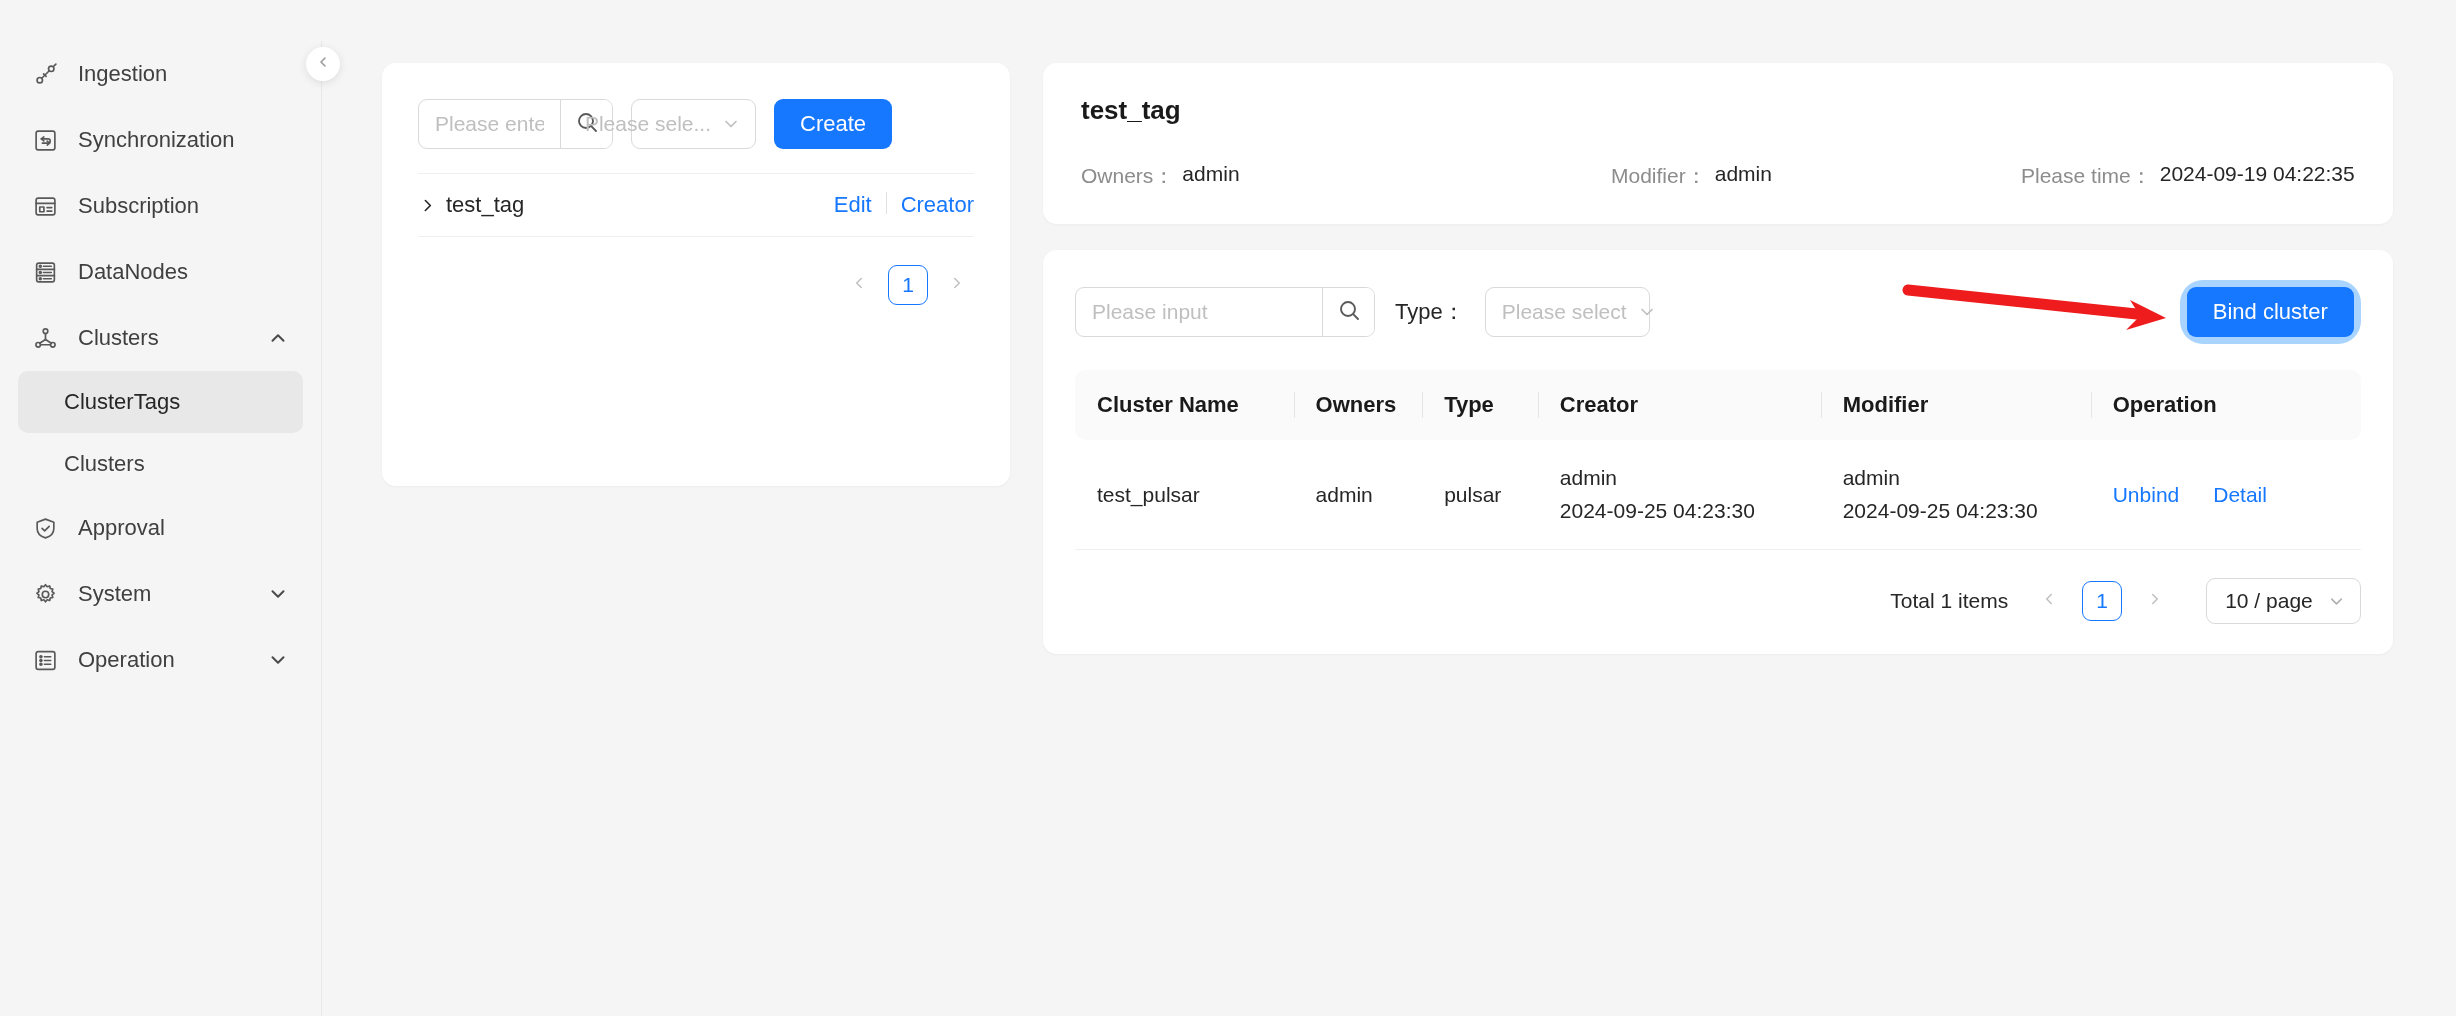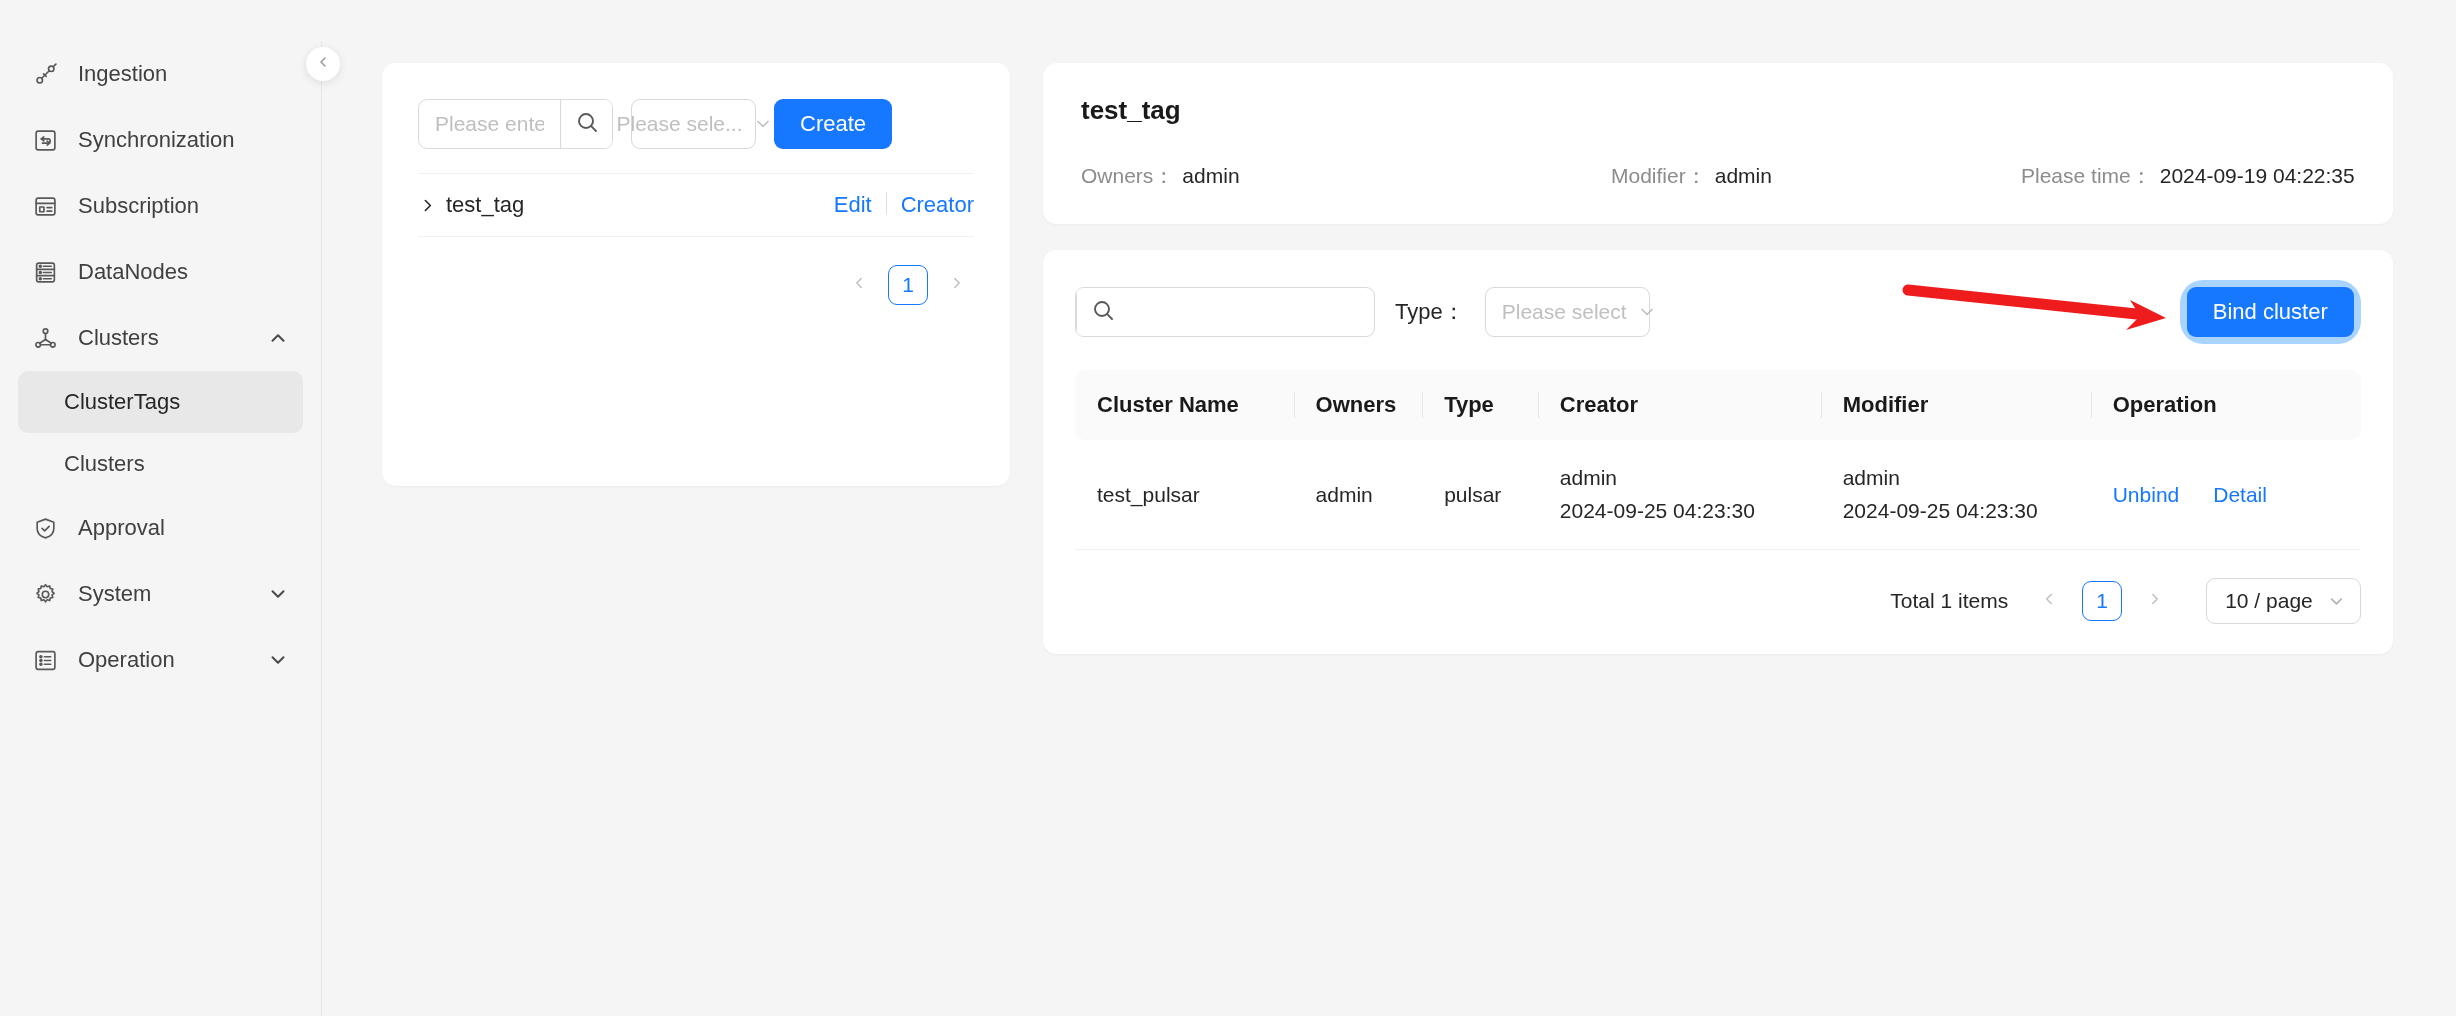--- a/index.html
+++ b/index.html
@@ -135,21 +135,21 @@
     display: flex; align-items: center;
     padding: 0 14px 0 16px;
     gap: 10px;
     cursor: pointer;
     font-size: 21px;
     color: #bfbfbf;
     white-space: nowrap;
   }
   .select-box .caret { color: #bfbfbf; display:flex; align-items:center; }
   .select-box .caret svg { width: 20px; height: 20px; }
-  .tag-select { width: 125px; flex: 0 0 125px; justify-content: center; }
+  .tag-select { width: 125px; flex: 0 0 125px; justify-content: flex-end; }
 
   .btn-primary {
     height: 50px;
     padding: 0 26px;
     background: #1677ff;
     color: #fff;
     border: none;
     border-radius: 9px;
     font-size: 22px;
     font-family: inherit;
@@ -190,21 +190,21 @@
     background: #fff;
     padding: 0 8px;
   }
 
   
   .right-col { flex: 1 1 auto; display: flex; flex-direction: column; gap: 26px; min-width: 0; }
 
   .detail-card { padding: 32px 38px 34px 38px; }
   .detail-title { font-size: 26px; font-weight: bold; color: #1a1a1a; }
   .meta-row { display: flex; align-items: center; margin-top: 36px; }
-  .meta-item { display: flex; align-items: center; font-size: 21px; white-space: nowrap; }
+  .meta-item { display: flex; align-items: flex-start; font-size: 21px; white-space: nowrap; }
   .meta-label { color: #8c8c8c; }
   .meta-value { color: #262626; margin-left: 8px; }
   .meta-owners { flex: 0 0 530px; }
   .meta-modifier { flex: 0 0 410px; }
 
   .table-card { padding: 30px 32px 30px 32px; }
   .table-toolbar { display: flex; align-items: center; gap: 20px; position: relative; }
   .cluster-search { width: 300px; flex: 0 0 300px; }
   .type-label { font-size: 22px; color: #262626; white-space: nowrap; }
   .type-select { width: 165px; flex: 0 0 165px; justify-content: space-between; }
@@ -511,20 +511,21 @@
           <div class="meta-item">
             <span class="meta-label">Please time：</span>
             <span class="meta-value">2024-09-19 04:22:35</span>
           </div>
         </div>
       </section>
 
       <section class="card table-card">
         <div class="table-toolbar">
           <div class="input-group cluster-search">
+            <input class="txt" type="text" value="" placeholder="Please input" style="">
             <div class="search-btn">
               <span>
                 <svg viewBox="0 0 24 24" fill="none" stroke="currentColor" stroke-width="1.9" stroke-linecap="round">
                     <circle cx="11" cy="11" r="7"></circle>
                     <line x1="16.2" y1="16.2" x2="21" y2="21"></line>
                   </svg>
               </span>
             </div>
           </div>
           <span class="type-label">Type：</span>

